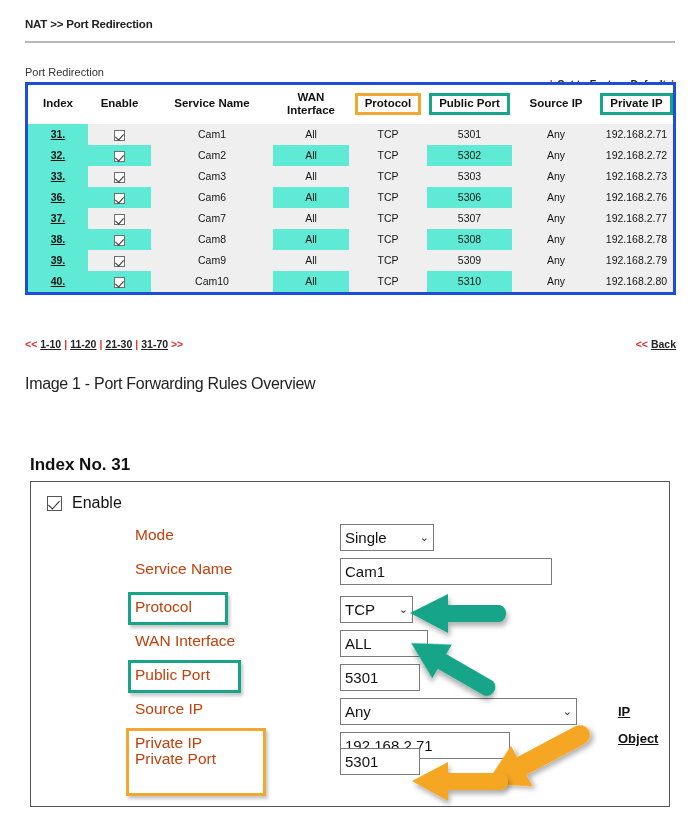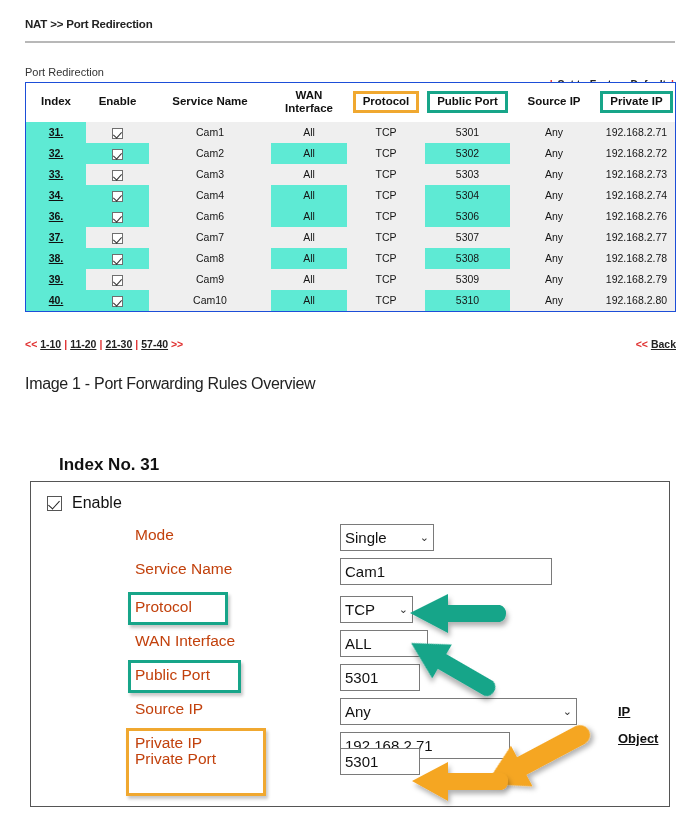--- a/index.html
+++ b/index.html
@@ -33,21 +33,21 @@
   .factory {
     position:absolute; right:24px; top:78px;
     font-size:10.5px; font-weight:bold; white-space:nowrap;
   }
   .factory .pipe { color:#e03030; font-weight:bold; padding:0 2px; }
   .factory .lnk { color:#222; text-decoration:underline; }
 
   
   .tbl-wrap {
     position:absolute; left:25px; top:82px; width:651px;
-    border:1px solid #1d4ed8;
+    border:3px solid #1d4ed8;
     background:#fff;
   }
   table.pr { border-collapse:collapse; width:100%; table-layout:fixed; }
   table.pr th {
     font-size:11.5px; font-weight:bold; color:#111;
     padding:6px 0 7px 0; text-align:center; vertical-align:middle;
     background:#ffffff; line-height:1.12;
   }
   table.pr td {
     font-size:10.5px; color:#151515; text-align:center;
@@ -94,21 +94,21 @@
   .backlink .lnk { color:#222; text-decoration:underline; }
 
   .caption {
     position:absolute; left:25px; top:375px;
     font-size:16px; color:#222; letter-spacing:-0.3px;
   }
 
   
   .idx-title {
     position:absolute; left:30px; top:455px;
-    font-size:17px; font-weight:bold; color:#111;margin-left:29px;
+    font-size:17px; font-weight:bold; color:#111;
   }
   .form-panel {
     position:absolute; left:30px; top:481px;
     width:640px; height:326px;
     border:1px solid #555; background:#fff;
   }
   .enable-row {
     position:absolute; left:47px; top:494px;
     font-size:16px; color:#111; display:flex; align-items:center; gap:10px;
   }
@@ -230,30 +230,20 @@
             <td class="plain"><span class="idx">33.</span></td>
             <td class="shade"><span class="cbx"></span></td>
             <td class="shade">Cam3</td>
             <td class="shade">All</td>
             <td class="shade">TCP</td>
             <td class="shade">5303</td>
             <td class="shade">Any</td>
             <td class="shade">192.168.2.73</td>
           </tr>
           <tr>
-            <td class="plain"><span class="idx">34.</span></td>
-            <td class="plain"><span class="cbx"></span></td>
-            <td class="shade">Cam4</td>
-            <td class="plain">All</td>
-            <td class="shade">TCP</td>
-            <td class="plain">5304</td>
-            <td class="shade">Any</td>
-            <td class="shade">192.168.2.74</td>
-          </tr>
-          <tr>
             <td class="plain"><span class="idx">36.</span></td>
             <td class="plain"><span class="cbx"></span></td>
             <td class="shade">Cam6</td>
             <td class="plain">All</td>
             <td class="shade">TCP</td>
             <td class="plain">5306</td>
             <td class="shade">Any</td>
             <td class="shade">192.168.2.76</td>
           </tr>
           <tr>
@@ -295,21 +285,21 @@
             <td class="plain">5310</td>
             <td class="shade">Any</td>
             <td class="shade">192.168.2.80</td>
           </tr>
         </tbody>
     </table>
   </div>
 
   <div class="pager">
     <span class="ar">&lt;&lt;</span>
-    <a href="#">1-10</a><span class="pipe">|</span><a href="#">11-20</a><span class="pipe">|</span><a href="#">21-30</a><span class="pipe">|</span><a href="#">57-40</a>
+    <a href="#">1-10</a><span class="pipe">|</span><a href="#">11-20</a><span class="pipe">|</span><a href="#">21-30</a><span class="pipe">|</span><a href="#">31-70</a>
     <span class="ar">&gt;&gt;</span>
   </div>
 
   <div class="backlink">
     <span class="ar">&lt;&lt;</span>
     <span class="lnk">Back</span>
   </div>
 </div>
 
 <div class="caption">Image 1 - Port Forwarding Rules Overview</div>

